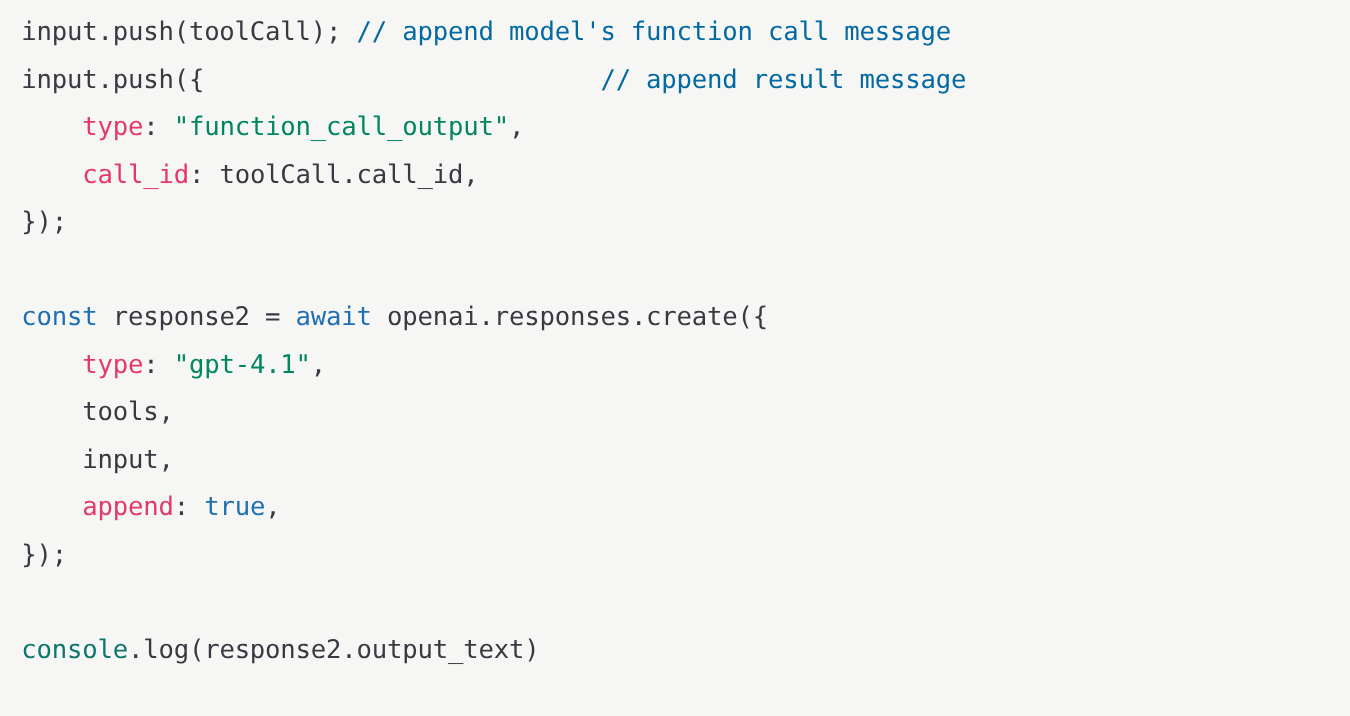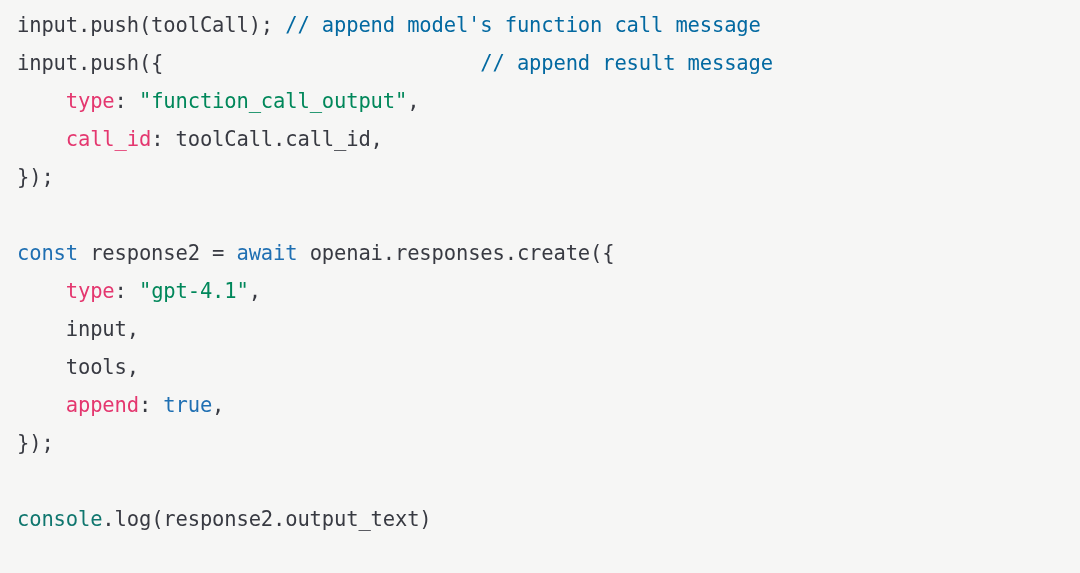--- a/index.html
+++ b/index.html
@@ -48,19 +48,19 @@
 
 <div id="code-block">
     <div class="code-line"><span class="tok tok-plain">input.push(toolCall); </span><span class="tok tok-comment">// append model's function call message</span></div>
     <div class="code-line"><span class="tok tok-plain">input.push({                          </span><span class="tok tok-comment">// append result message</span></div>
     <div class="code-line"><span class="tok tok-plain">    </span><span class="tok tok-key">type</span><span class="tok tok-punct">: </span><span class="tok tok-string">"function_call_output"</span><span class="tok tok-punct">,</span></div>
     <div class="code-line"><span class="tok tok-plain">    </span><span class="tok tok-key">call_id</span><span class="tok tok-plain">: toolCall.call_id,</span></div>
     <div class="code-line"><span class="tok tok-plain">});</span></div>
     <div class="code-line blank">&nbsp;</div>
     <div class="code-line"><span class="tok tok-keyword">const</span><span class="tok tok-plain"> response2 = </span><span class="tok tok-keyword">await</span><span class="tok tok-plain"> openai.responses.create({</span></div>
     <div class="code-line"><span class="tok tok-plain">    </span><span class="tok tok-key">type</span><span class="tok tok-punct">: </span><span class="tok tok-string">"gpt-4.1"</span><span class="tok tok-punct">,</span></div>
+    <div class="code-line"><span class="tok tok-plain">    tools,</span></div>
     <div class="code-line"><span class="tok tok-plain">    input,</span></div>
-    <div class="code-line"><span class="tok tok-plain">    tools,</span></div>
     <div class="code-line"><span class="tok tok-plain">    </span><span class="tok tok-key">append</span><span class="tok tok-punct">: </span><span class="tok tok-keyword">true</span><span class="tok tok-punct">,</span></div>
     <div class="code-line"><span class="tok tok-plain">});</span></div>
     <div class="code-line blank">&nbsp;</div>
     <div class="code-line"><span class="tok tok-builtin">console</span><span class="tok tok-plain">.log(response2.output_text)</span></div>
   </div>
 
 </body></html>

